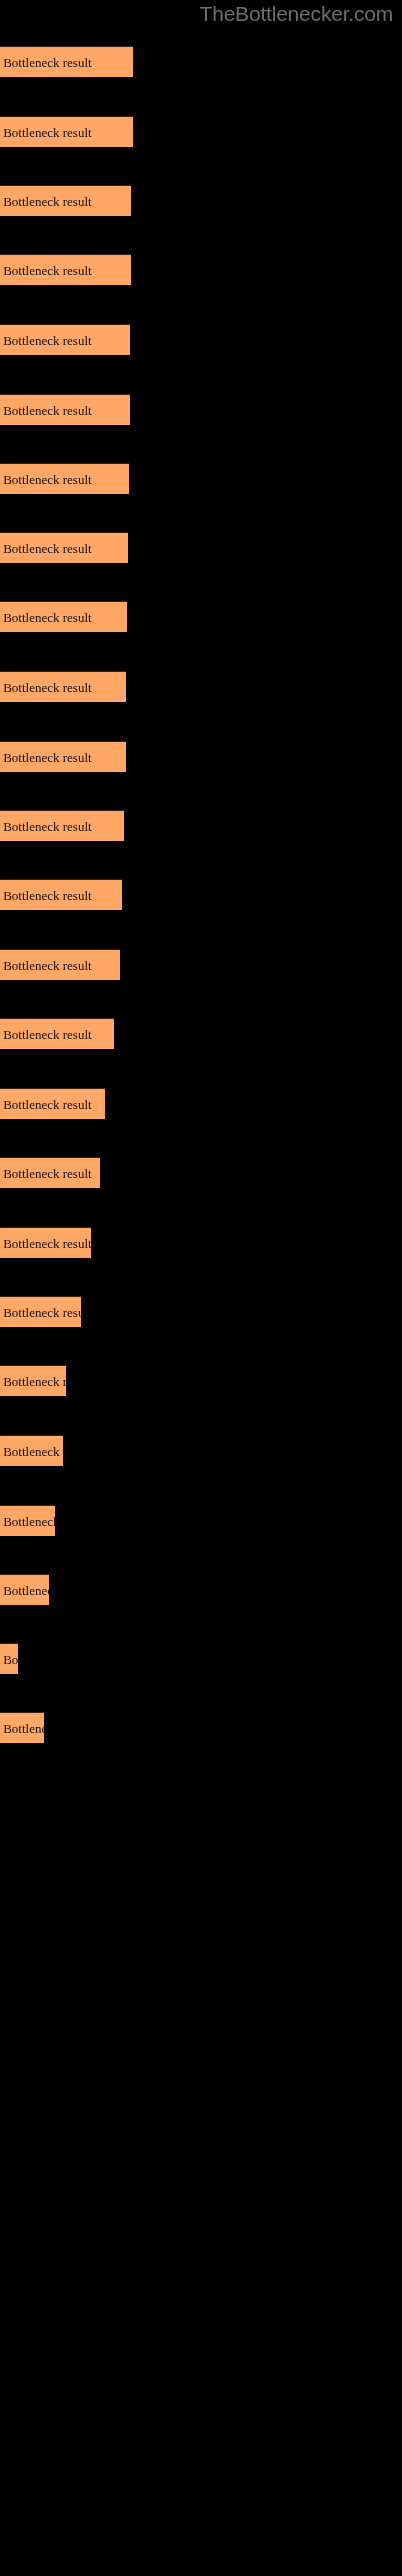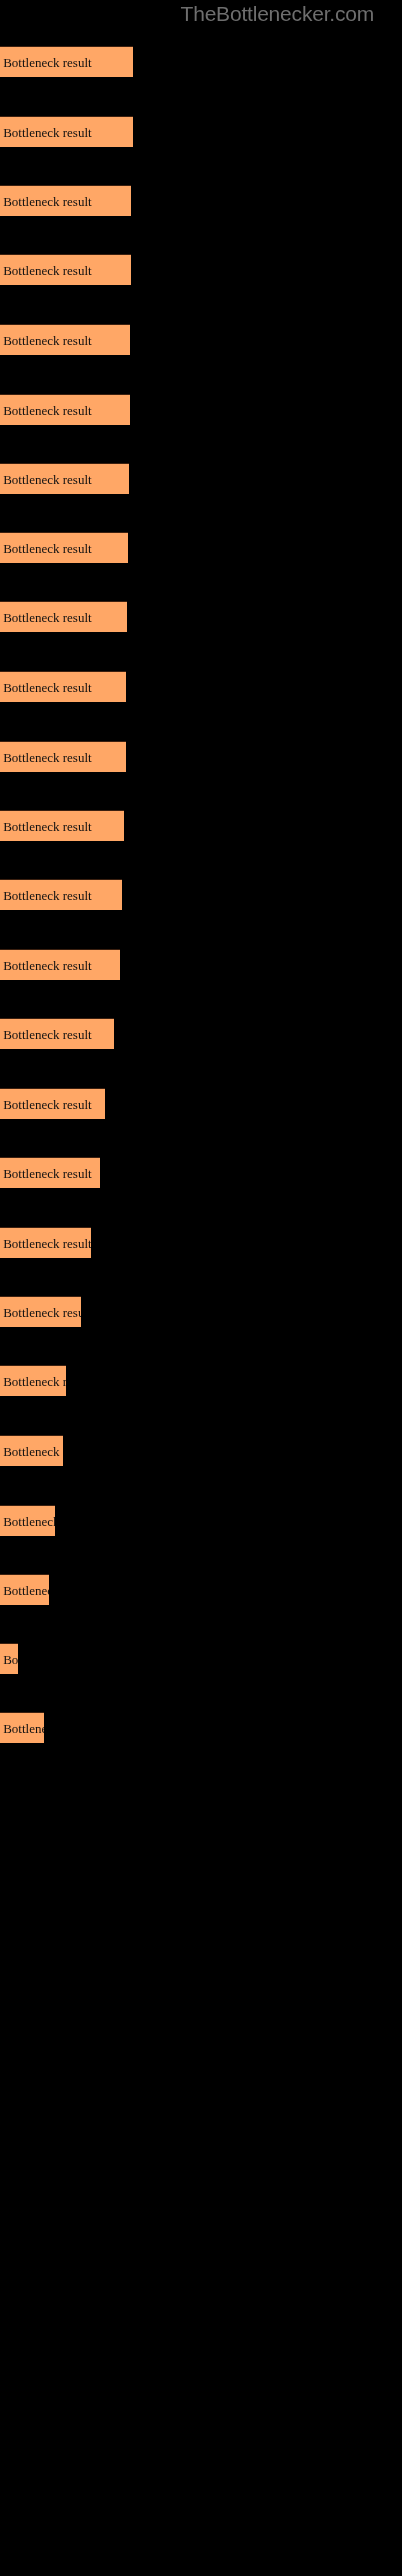--- a/index.html
+++ b/index.html
@@ -14,21 +14,21 @@
     overflow: hidden;
     font-family: "Liberation Sans", sans-serif;
   }
 
   .watermark {
     position: absolute;
     top: 0px;
     left: 0px;
     width: 403px;
     text-align: right;
-    padding-right: 29px;
+    padding-right: 10px;
     box-sizing: border-box;
     color: #6e6e6e;
     font-size: 21px;
     font-family: "Liberation Sans", sans-serif;
     letter-spacing: -0.2px;
     line-height: 27px;
     white-space: nowrap;
   }
 
   .chart {

